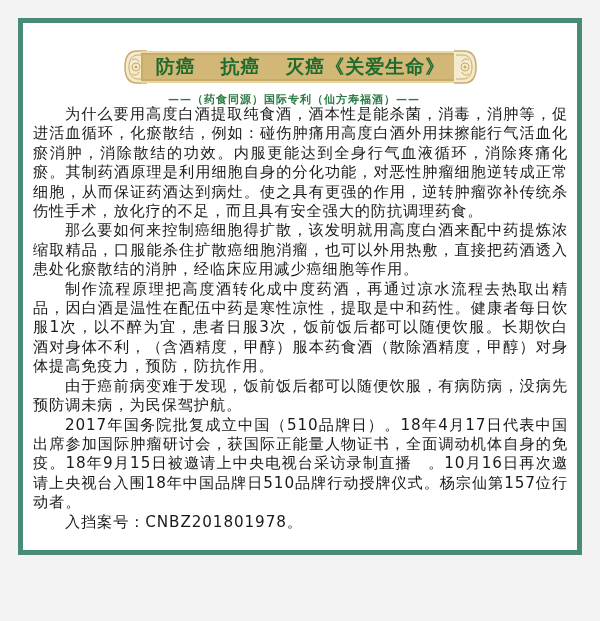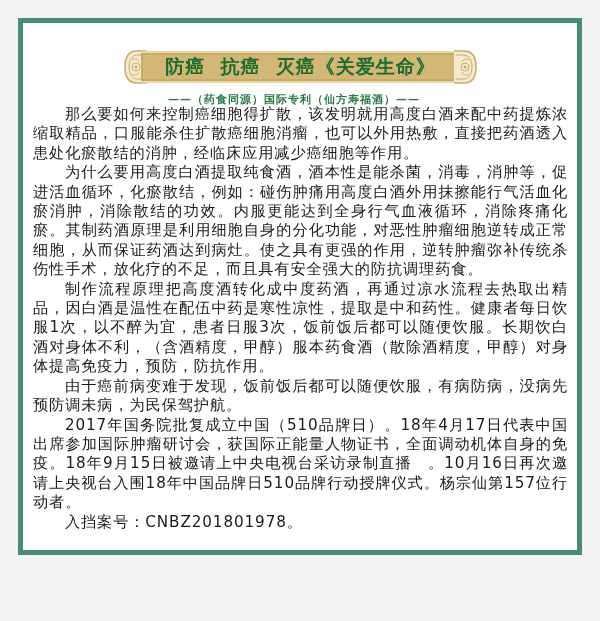--- a/index.html
+++ b/index.html
@@ -13,21 +13,21 @@
   .frame {
     position: absolute;
     left: 18px; top: 18px;
     width: 554px; height: 527px;
     border: 5px solid #4a8a78;
     background: #ffffff;
   }
   .banner {
     position: absolute;
     left: 100px; top: 24px;
-    width: 355px; height: 40px;
+    width: 355px; height: 40px; font-family: Liberation Mono, monospace;
   }
   .banner-body {
     position: absolute;
     left: 18px; right: 18px; top: 4px; bottom: 4px;
     background: #d2b776;
     border-top: 2px solid #e8d7a8;
     border-bottom: 2px solid #e8d7a8;
     box-shadow: inset 0 0 0 2px #c9ab65;
     display: flex; align-items: center; justify-content: center;
   }
@@ -94,21 +94,21 @@
         <circle cx="13" cy="20" r="1.5" fill="#c9ab65"></circle>
         <path d="M9 13 C12 11 15 12 16 15" fill="none" stroke="#c9ab65" stroke-width="1"></path>
         <path d="M9 27 C12 29 15 28 16 25" fill="none" stroke="#c9ab65" stroke-width="1"></path>
       </g>
     </svg>
   </div>
 
   <div class="subtitle">——（药食同源）国际专利（仙方寿福酒）——</div>
 
   <div class="content">
+    <p>为什么要用高度白酒提取纯食酒，酒本性是能杀菌，消毒，消肿等，促进活血循环，化瘀散结，例如：碰伤肿痛用高度白酒外用抹擦能行气活血化瘀消肿，消除散结的功效。内服更能达到全身行气血液循环，消除疼痛化瘀。其制药酒原理是利用细胞自身的分化功能，对恶性肿瘤细胞逆转成正常细胞，从而保证药酒达到病灶。使之具有更强的作用，逆转肿瘤弥补传统杀伤性手术，放化疗的不足，而且具有安全强大的防抗调理药食。</p>
     <p>那么要如何来控制癌细胞得扩散，该发明就用高度白酒来配中药提炼浓缩取精品，口服能杀住扩散癌细胞消瘤，也可以外用热敷，直接把药酒透入患处化瘀散结的消肿，经临床应用减少癌细胞等作用。</p>
-    <p>为什么要用高度白酒提取纯食酒，酒本性是能杀菌，消毒，消肿等，促进活血循环，化瘀散结，例如：碰伤肿痛用高度白酒外用抹擦能行气活血化瘀消肿，消除散结的功效。内服更能达到全身行气血液循环，消除疼痛化瘀。其制药酒原理是利用细胞自身的分化功能，对恶性肿瘤细胞逆转成正常细胞，从而保证药酒达到病灶。使之具有更强的作用，逆转肿瘤弥补传统杀伤性手术，放化疗的不足，而且具有安全强大的防抗调理药食。</p>
     <p>制作流程原理把高度酒转化成中度药酒，再通过凉水流程去热取出精品，因白酒是温性在配伍中药是寒性凉性，提取是中和药性。健康者每日饮服1次，以不醉为宜，患者日服3次，饭前饭后都可以随便饮服。长期饮白酒对身体不利，（含酒精度，甲醇）服本药食酒（散除酒精度，甲醇）对身体提高免疫力，预防，防抗作用。</p>
     <p>由于癌前病变难于发现，饭前饭后都可以随便饮服，有病防病，没病先预防调未病，为民保驾护航。</p>
     <p>2017年国务院批复成立中国（510品牌日）。18年4月17日代表中国出席参加国际肿瘤研讨会，获国际正能量人物证书，全面调动机体自身的免疫。18年9月15日被邀请上中央电视台采访录制直播　。10月16日再次邀请上央视台入围18年中国品牌日510品牌行动授牌仪式。杨宗仙第157位行动者。</p>
     <p class="case-no"><span>入挡案号：</span><span>CNBZ201801978</span><span>。</span></p>
   </div>
 
 </div>
 
 </body></html>

